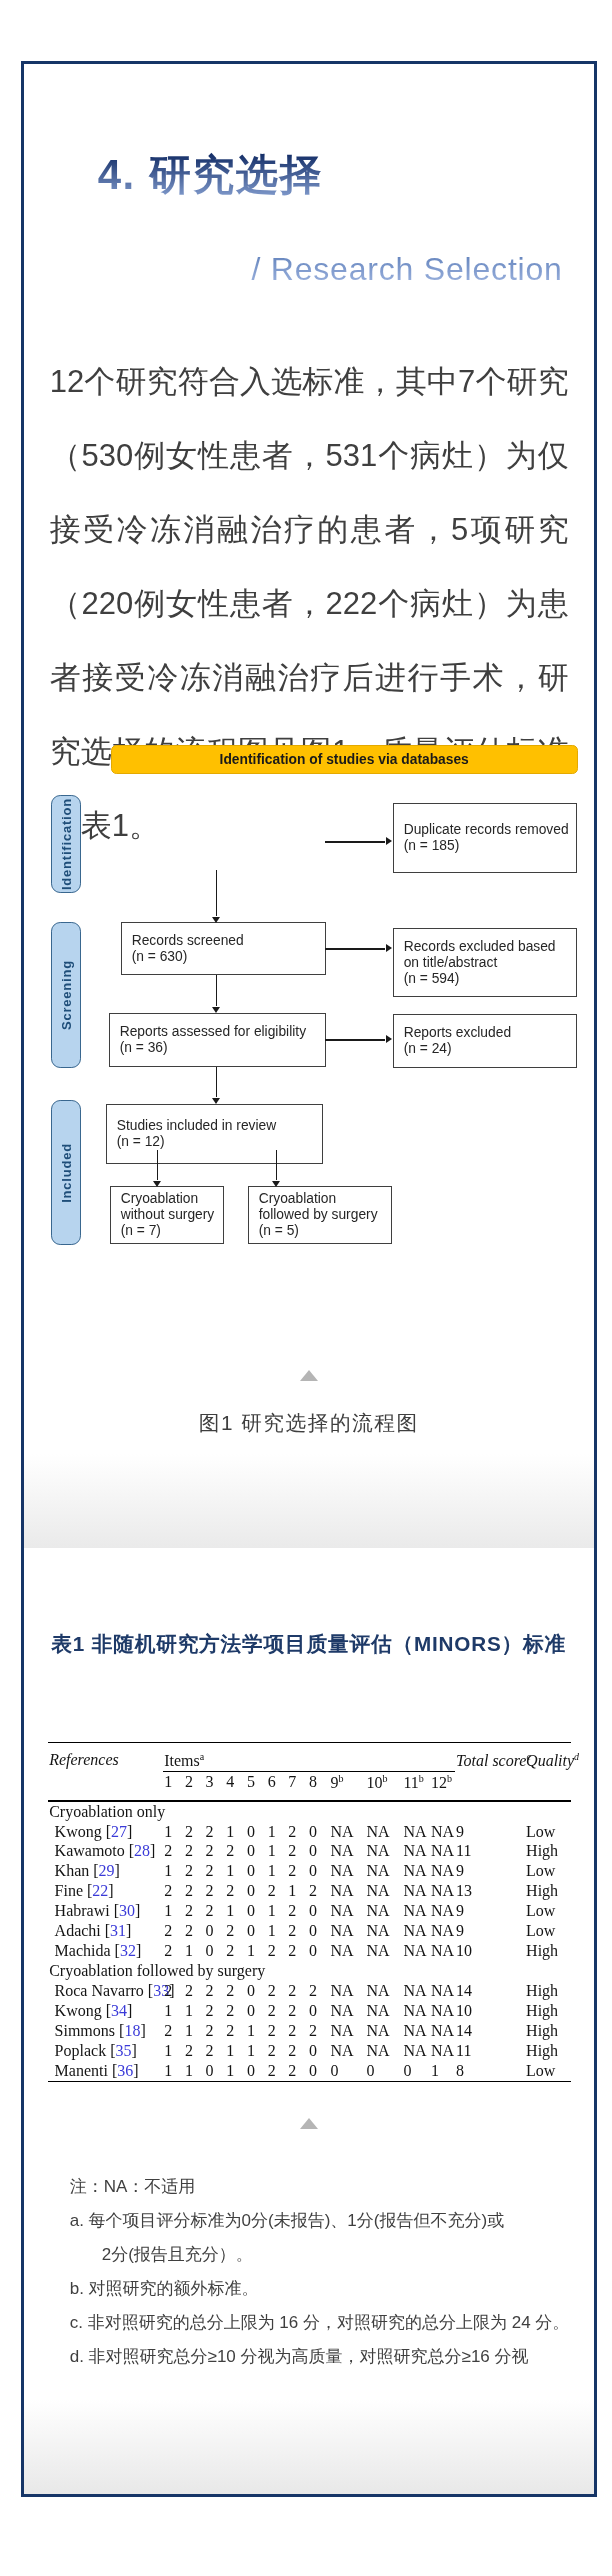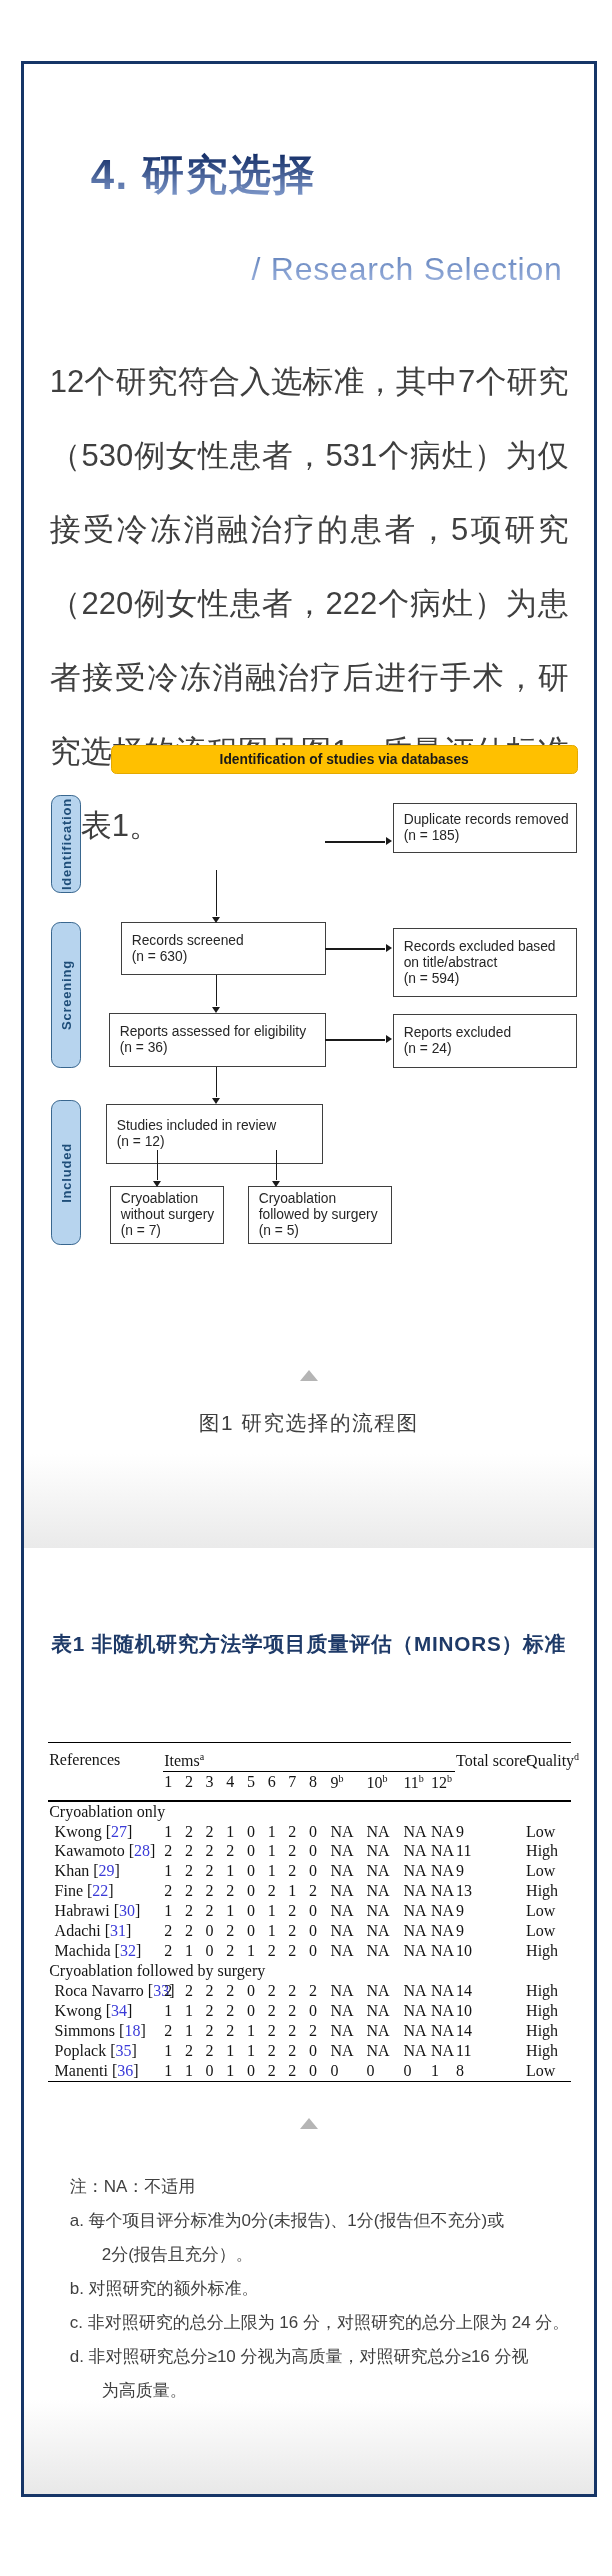--- a/index.html
+++ b/index.html
@@ -6,21 +6,21 @@
   body{
     width:612px;height:2576px;background:#ffffff;position:relative;
     font-family:"Liberation Sans",sans-serif;
   }
   .card{
     position:absolute;left:20.7px;top:61px;width:576px;height:2436px;
     border:3.1px solid #163567;background:#ffffff;box-sizing:border-box;
   }
   
   .title{
-    position:absolute;left:67px;top:83px;
+    position:absolute;left:74px;top:83px;
     font-size:42px;font-weight:bold;letter-spacing:1.5px;
     background:linear-gradient(180deg,#17316a 15%,#8fa9da 100%);
     -webkit-background-clip:text;background-clip:text;
     color:#2c4a85;-webkit-text-fill-color:transparent;
     white-space:nowrap;
   }
   .subtitle{
     position:absolute;right:31px;top:187px;
     font-size:32px;font-weight:normal;letter-spacing:0.8px;
     background:linear-gradient(180deg,#6484bd 10%,#a3b8e2 100%);
@@ -53,21 +53,21 @@
   .stage.s1{top:64px;height:98px;}
   .stage.s2{top:191px;height:146px;}
   .stage.s3{top:369px;height:145px;}
   .fbox{
     position:absolute;background:#ffffff;border:1.5px solid #3f3f3f;box-sizing:border-box;
     display:flex;align-items:center;
     font-size:13.8px;line-height:16px;color:#262626;
     padding:3.1px 4.6px 3.1px 10px;white-space:pre-line;
   }
   .b1{left:63px;top:72px;width:217px;height:67px;}
-  .rb1{left:347px;top:72px;width:184px;height:50px;}
+  .rb1{left:347px;top:72px;width:184px;height:70px;}
   .b2{left:63px;top:191px;width:205px;height:53px;margin-left:12px;}
   .rb2{left:347px;top:197px;width:184px;height:69px;}
   .b3{left:63px;top:282px;width:217px;height:54px;}
   .rb3{left:347px;top:283px;width:184px;height:54px;}
   .b4{left:60px;top:373px;width:217px;height:60px;}
   .bb1{left:64px;top:455px;width:114px;height:58px;}
   .bb2{left:202px;top:455px;width:144px;height:58px;}
   .av{position:absolute;width:1.5px;background:#1a1a1a;}
   .av::after{
     content:'';position:absolute;bottom:-6.9px;left:-3.8px;
@@ -114,21 +114,21 @@
     border-collapse:collapse;table-layout:fixed;
     font-family:"Liberation Serif",serif;font-size:16px;color:#141414;
     border-top:1.5px solid #000;border-bottom:1.5px solid #000;
   }
   .minors th,.minors td{
     text-align:left;font-weight:normal;white-space:nowrap;
     padding:0.8px 0 0.8px 1.5px;overflow:visible;
   }
   .minors thead th{vertical-align:top;padding-top:7.7px;}
   .minors thead .hdr2 th{border-bottom:2.3px solid #000;padding:1.5px 0 6.9px 1.5px;}
-  .minors thead th[rowspan]{border-bottom:2.3px solid #000;}
+  .minors thead th[rowspan]{border-bottom:2.3px solid #000;font-style:italic;}
   .minors .items-h{border-bottom:0.8px solid #000;}
   .minors sup{font-size:10px;}
   .minors tbody td{height:18.4px;}
   .minors .group-label{padding-left:1.5px;}
   .minors .ref-cell{padding-left:6.9px;}
   .cite{color:#3a3ad8;cursor:pointer;}
   
   .notes{
     position:absolute;left:46px;top:2106px;width:513px;
     font-size:17px;line-height:34px;color:#3f3f3f;
@@ -456,19 +456,18 @@
     <div class="tri"></div>
   </div>
 
   <div class="notes">
       <div class="note-line">注：NA：不适用</div>
       <div class="note-line">a. 每个项目评分标准为0分(未报告)、1分(报告但不充分)或</div>
       <div class="note-line indent">2分(报告且充分）。</div>
       <div class="note-line">b. 对照研究的额外标准。</div>
       <div class="note-line">c. 非对照研究的总分上限为 16 分，对照研究的总分上限为 24 分。</div>
       <div class="note-line">d. 非对照研究总分≥10 分视为高质量，对照研究总分≥16 分视</div>
-      <div class="note-line indent">为高质量。</div>
     </div>
 
   <div class="band band2"></div>
 
 </div>
 
 
 </body></html>

